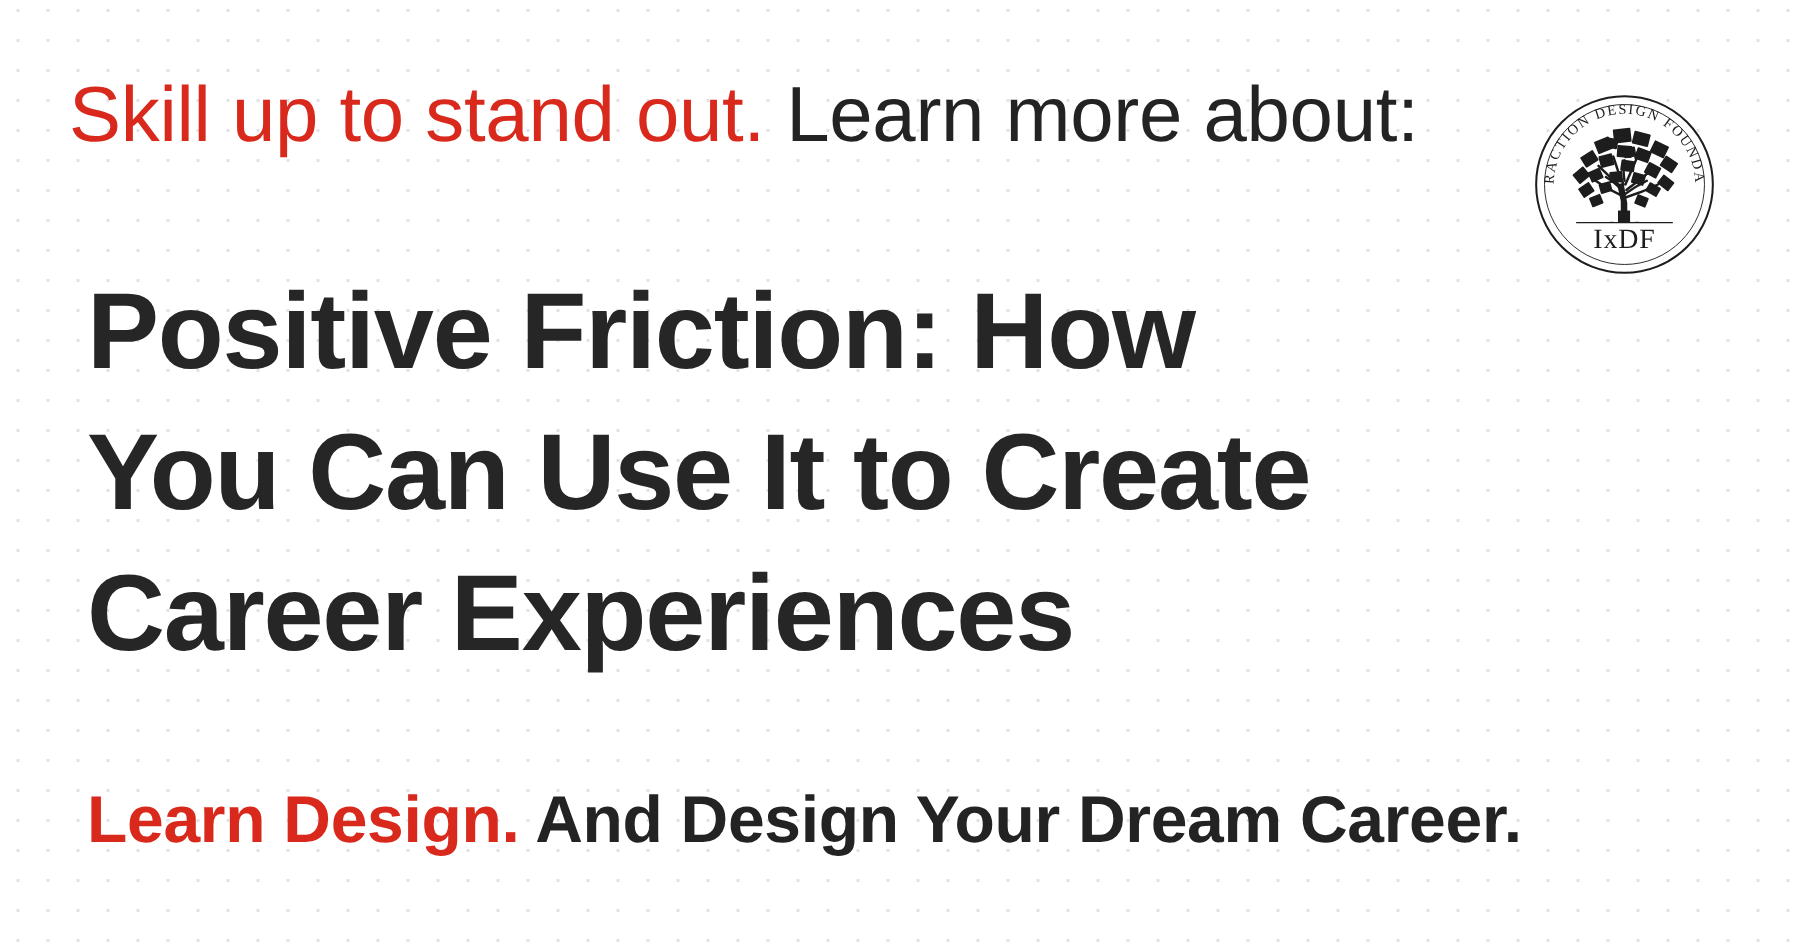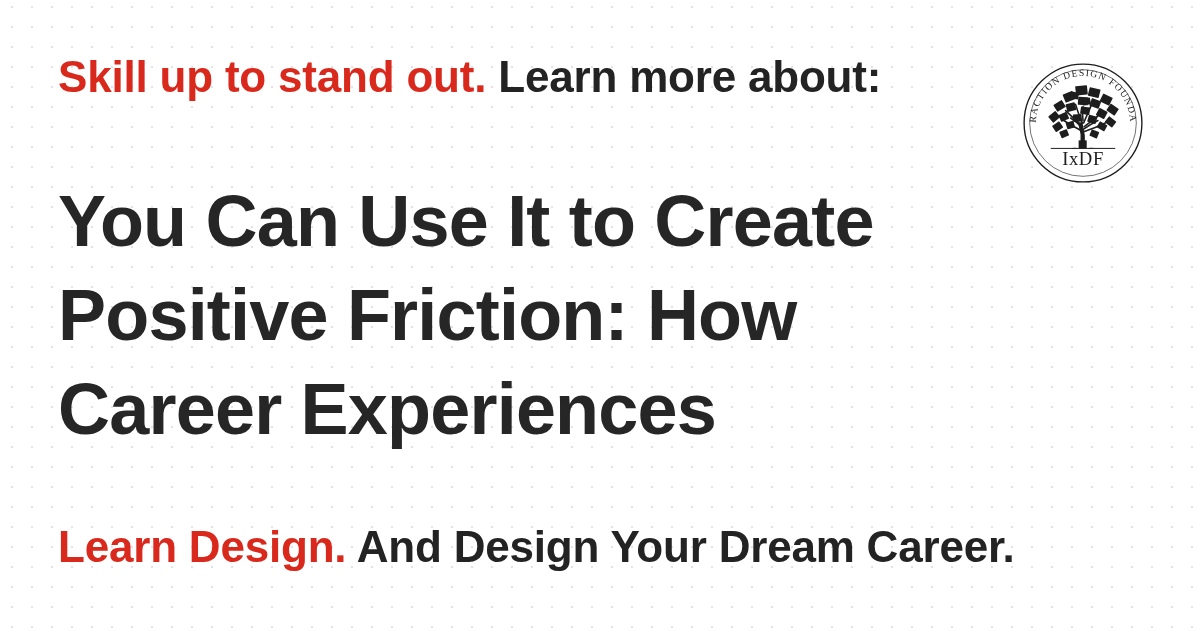--- a/index.html
+++ b/index.html
@@ -25,26 +25,26 @@
     background-image:
       radial-gradient(circle at 1px 1px, #e2e2e6 1.15px, rgba(255,255,255,0) 1.3px);
     background-size: 20px 20px;
     background-position: 11px 6px;
     overflow: hidden;
   }
 
   
   #eyebrow {
     position: absolute;
-    left: 58px;
+    left: 46px;
     top: 54px;
     width: 930px;
     font-family: "Liberation Sans Narrow", "Liberation Sans", sans-serif;
-    font-size: 44px;
-    font-weight: bold;
+    font-size: 52px;
+    font-weight: normal;
     line-height: 46px;
     letter-spacing: -0.2px;
     white-space: nowrap;
     color: #232323;
   }
   #eyebrow .accent {
     color: #d9291c;
   }
   #eyebrow .plain {
     color: #232323;
@@ -104,22 +104,22 @@
   }
 </style>
 </head>
 <body>
 
 <div id="promo-card">
 
   <div id="eyebrow"><span class="accent">Skill up to stand out.</span><span class="plain"> Learn more about:</span></div>
 
   <h1 id="headline">
+    <span class="hl-line">Positive Friction: How</span>
     <span class="hl-line">You Can Use It to Create</span>
-    <span class="hl-line">Positive Friction: How</span>
     <span class="hl-line">Career Experiences</span>
   </h1>
 
   <div id="tagline"><span class="accent">Learn Design.</span><span class="plain"> And Design Your Dream Career.</span></div>
 
   <div id="brand-logo">
     <svg viewBox="0 0 200 200" xmlns="http://www.w3.org/2000/svg" aria-hidden="true">
       <defs>
         <path id="arcTop" d="M 24 100 A 76 76 0 0 1 176 100" fill="none"></path>
         <path id="arcBot" d="M 30 100 A 70 70 0 0 0 170 100" fill="none"></path>

